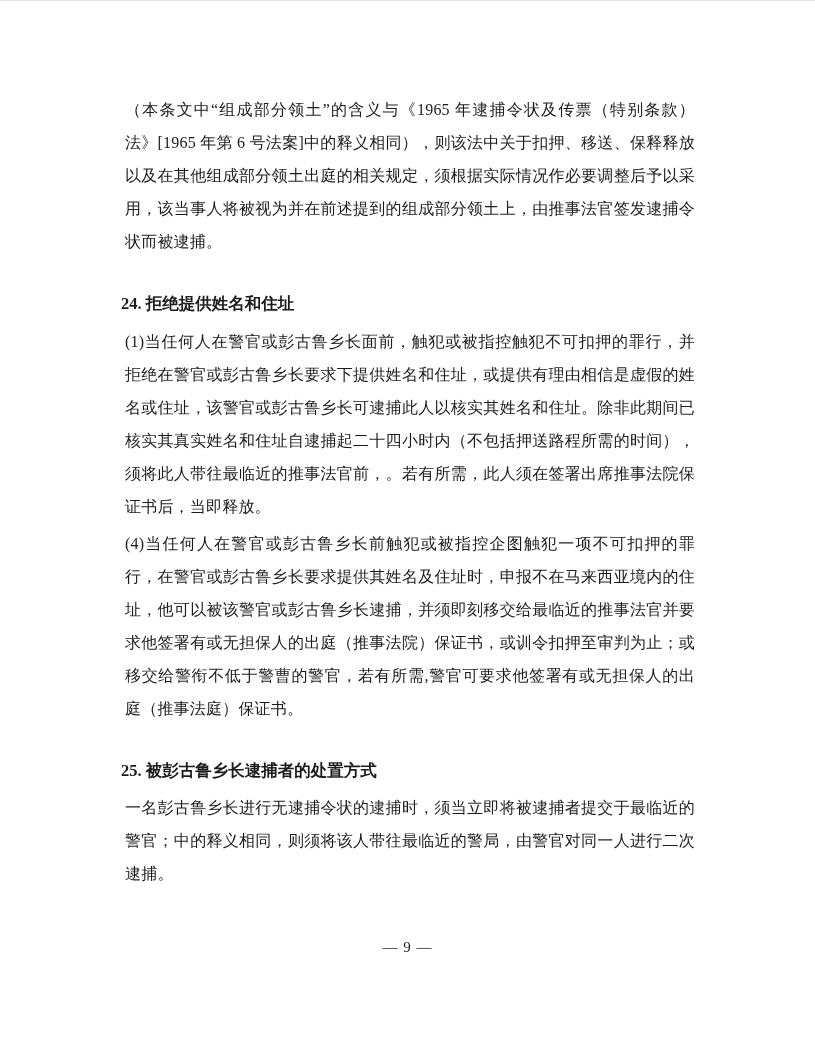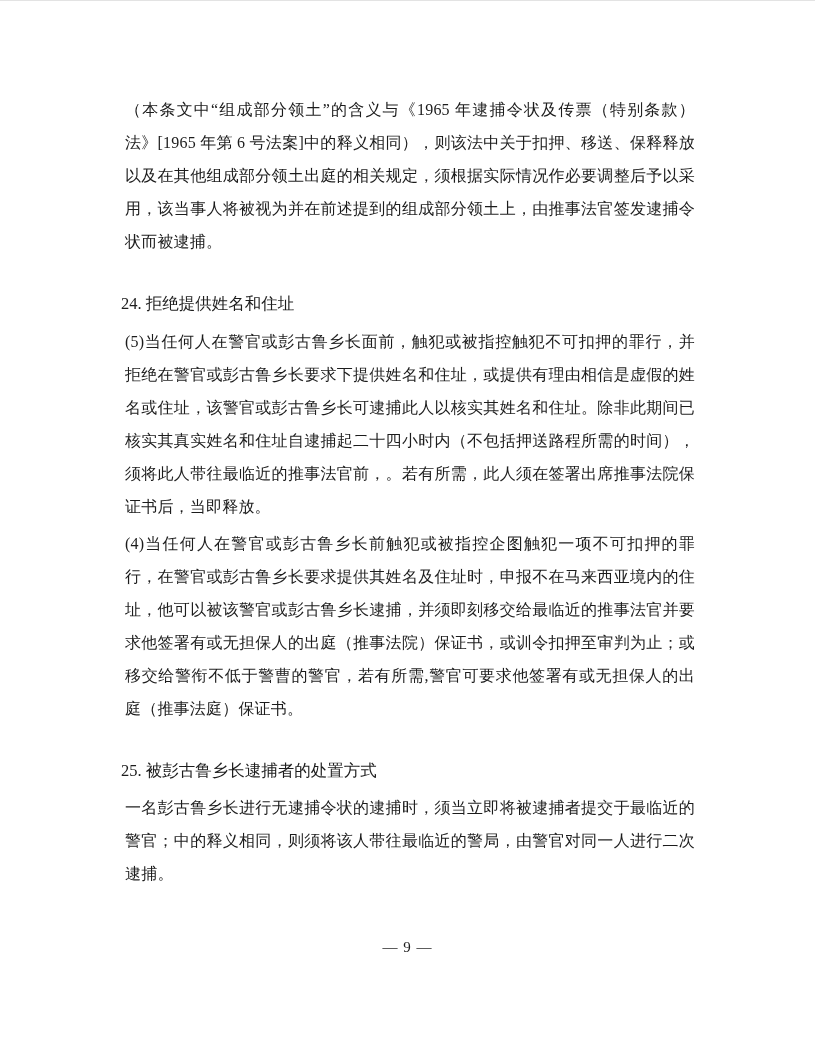--- a/index.html
+++ b/index.html
@@ -28,21 +28,21 @@
     margin: 4px;
     font-size: 16px;
     line-height: 33px;
     text-align: justify;
     letter-spacing: 0.2px;
     word-break: break-all;
   }
   .section-heading {
     margin: 29px 0 0 0;
     font-size: 16.5px;
-    font-weight: normal;
+    font-weight: bold;
     line-height: 33.5px;
     text-align: left;
   }
   .page-number {
     position: absolute;
     top: 936px;
     left: 0;
     width: 815px;
     text-align: center;
     font-size: 15px;
@@ -54,21 +54,21 @@
 </head>
 <body>
 
 <div class="page">
   <div class="content">
 
     <p class="para">（本条文中“组成部分领土”的含义与《1965 年逮捕令状及传票（特别条款） 法》[1965 年第 6 号法案]中的释义相同），则该法中关于扣押、移送、保释释放以及在其他组成部分领土出庭的相关规定，须根据实际情况作必要调整后予以采用，该当事人将被视为并在前述提到的组成部分领土上，由推事法官签发逮捕令状而被逮捕。</p>
 
     <h2 class="section-heading">24. 拒绝提供姓名和住址</h2>
 
-    <p class="para">(5)当任何人在警官或彭古鲁乡长面前，触犯或被指控触犯不可扣押的罪行，并拒绝在警官或彭古鲁乡长要求下提供姓名和住址，或提供有理由相信是虚假的姓名或住址，该警官或彭古鲁乡长可逮捕此人以核实其姓名和住址。除非此期间已核实其真实姓名和住址自逮捕起二十四小时内（不包括押送路程所需的时间），须将此人带往最临近的推事法官前，。若有所需，此人须在签署出席推事法院保证书后，当即释放。</p>
+    <p class="para">(1)当任何人在警官或彭古鲁乡长面前，触犯或被指控触犯不可扣押的罪行，并拒绝在警官或彭古鲁乡长要求下提供姓名和住址，或提供有理由相信是虚假的姓名或住址，该警官或彭古鲁乡长可逮捕此人以核实其姓名和住址。除非此期间已核实其真实姓名和住址自逮捕起二十四小时内（不包括押送路程所需的时间），须将此人带往最临近的推事法官前，。若有所需，此人须在签署出席推事法院保证书后，当即释放。</p>
 
 
     <p class="para">(4)当任何人在警官或彭古鲁乡长前触犯或被指控企图触犯一项不可扣押的罪行，在警官或彭古鲁乡长要求提供其姓名及住址时，申报不在马来西亚境内的住址，他可以被该警官或彭古鲁乡长逮捕，并须即刻移交给最临近的推事法官并要求他签署有或无担保人的出庭（推事法院）保证书，或训令扣押至审判为止；或移交给警衔不低于警曹的警官，若有所需,警官可要求他签署有或无担保人的出庭（推事法庭）保证书。</p>
 
     <h2 class="section-heading">25. 被彭古鲁乡长逮捕者的处置方式</h2>
 
     <p class="para">一名彭古鲁乡长进行无逮捕令状的逮捕时，须当立即将被逮捕者提交于最临近的警官；中的释义相同，则须将该人带往最临近的警局，由警官对同一人进行二次逮捕。</p>
 
   </div>
 

